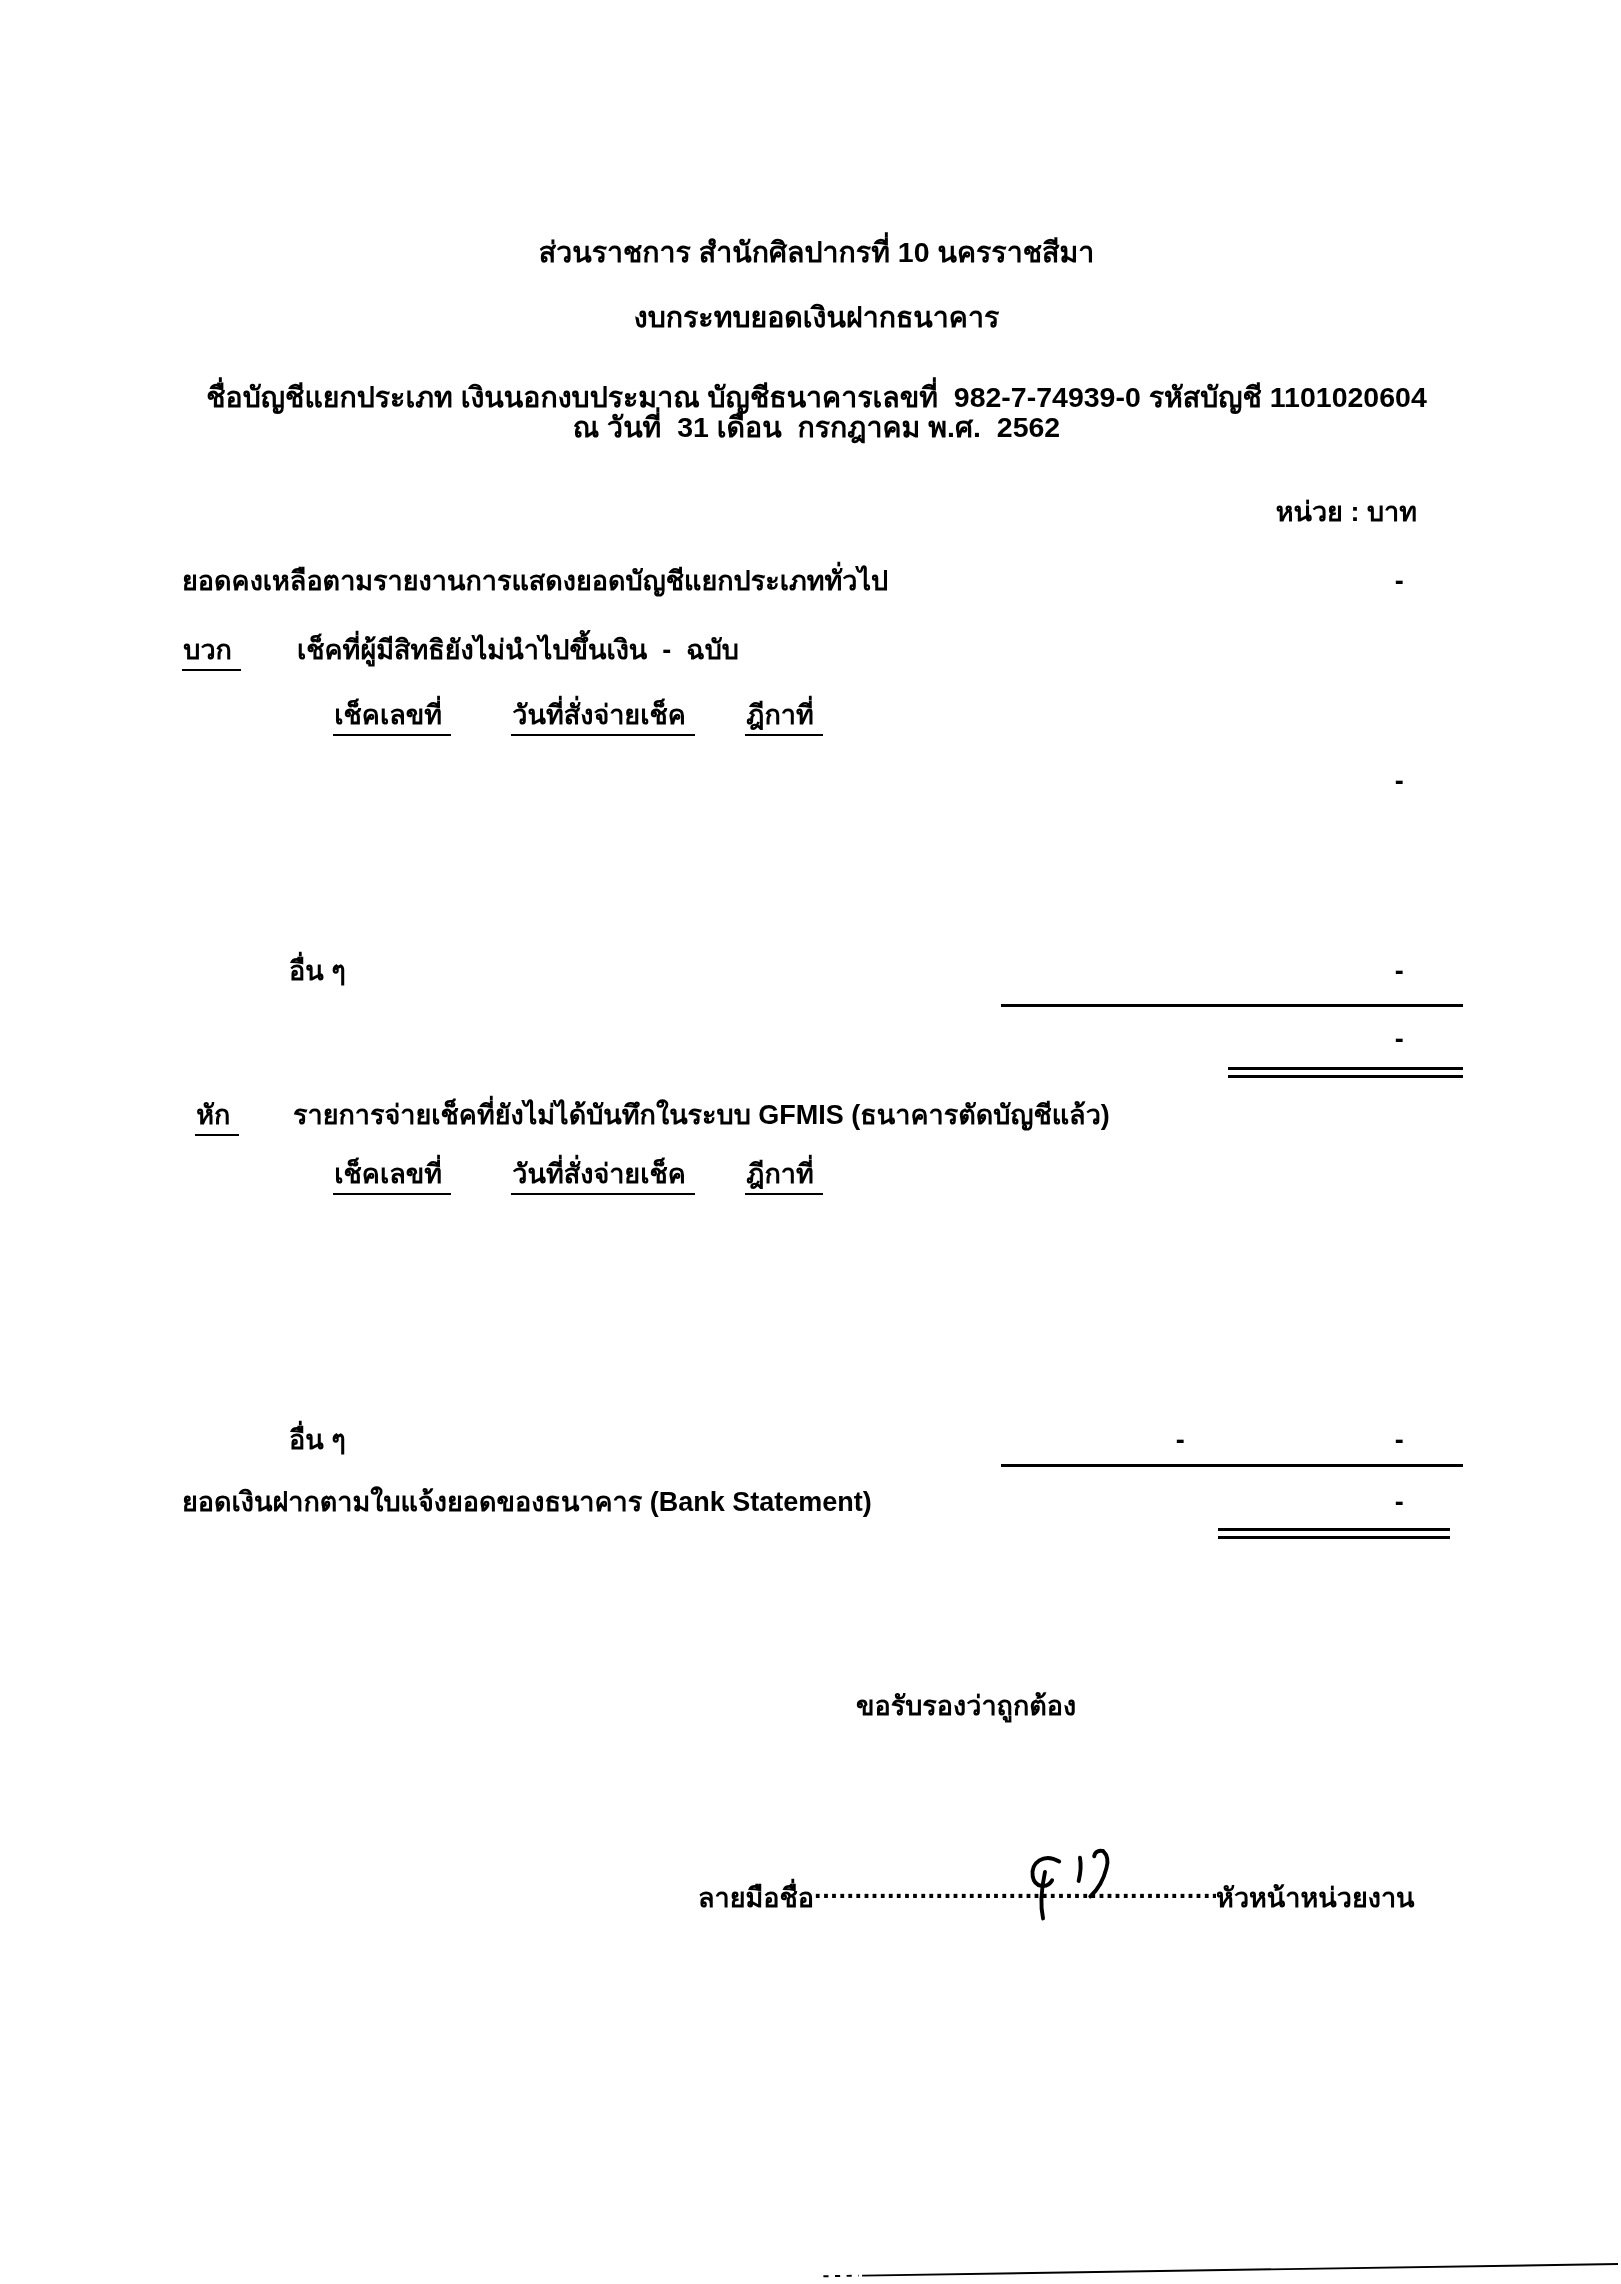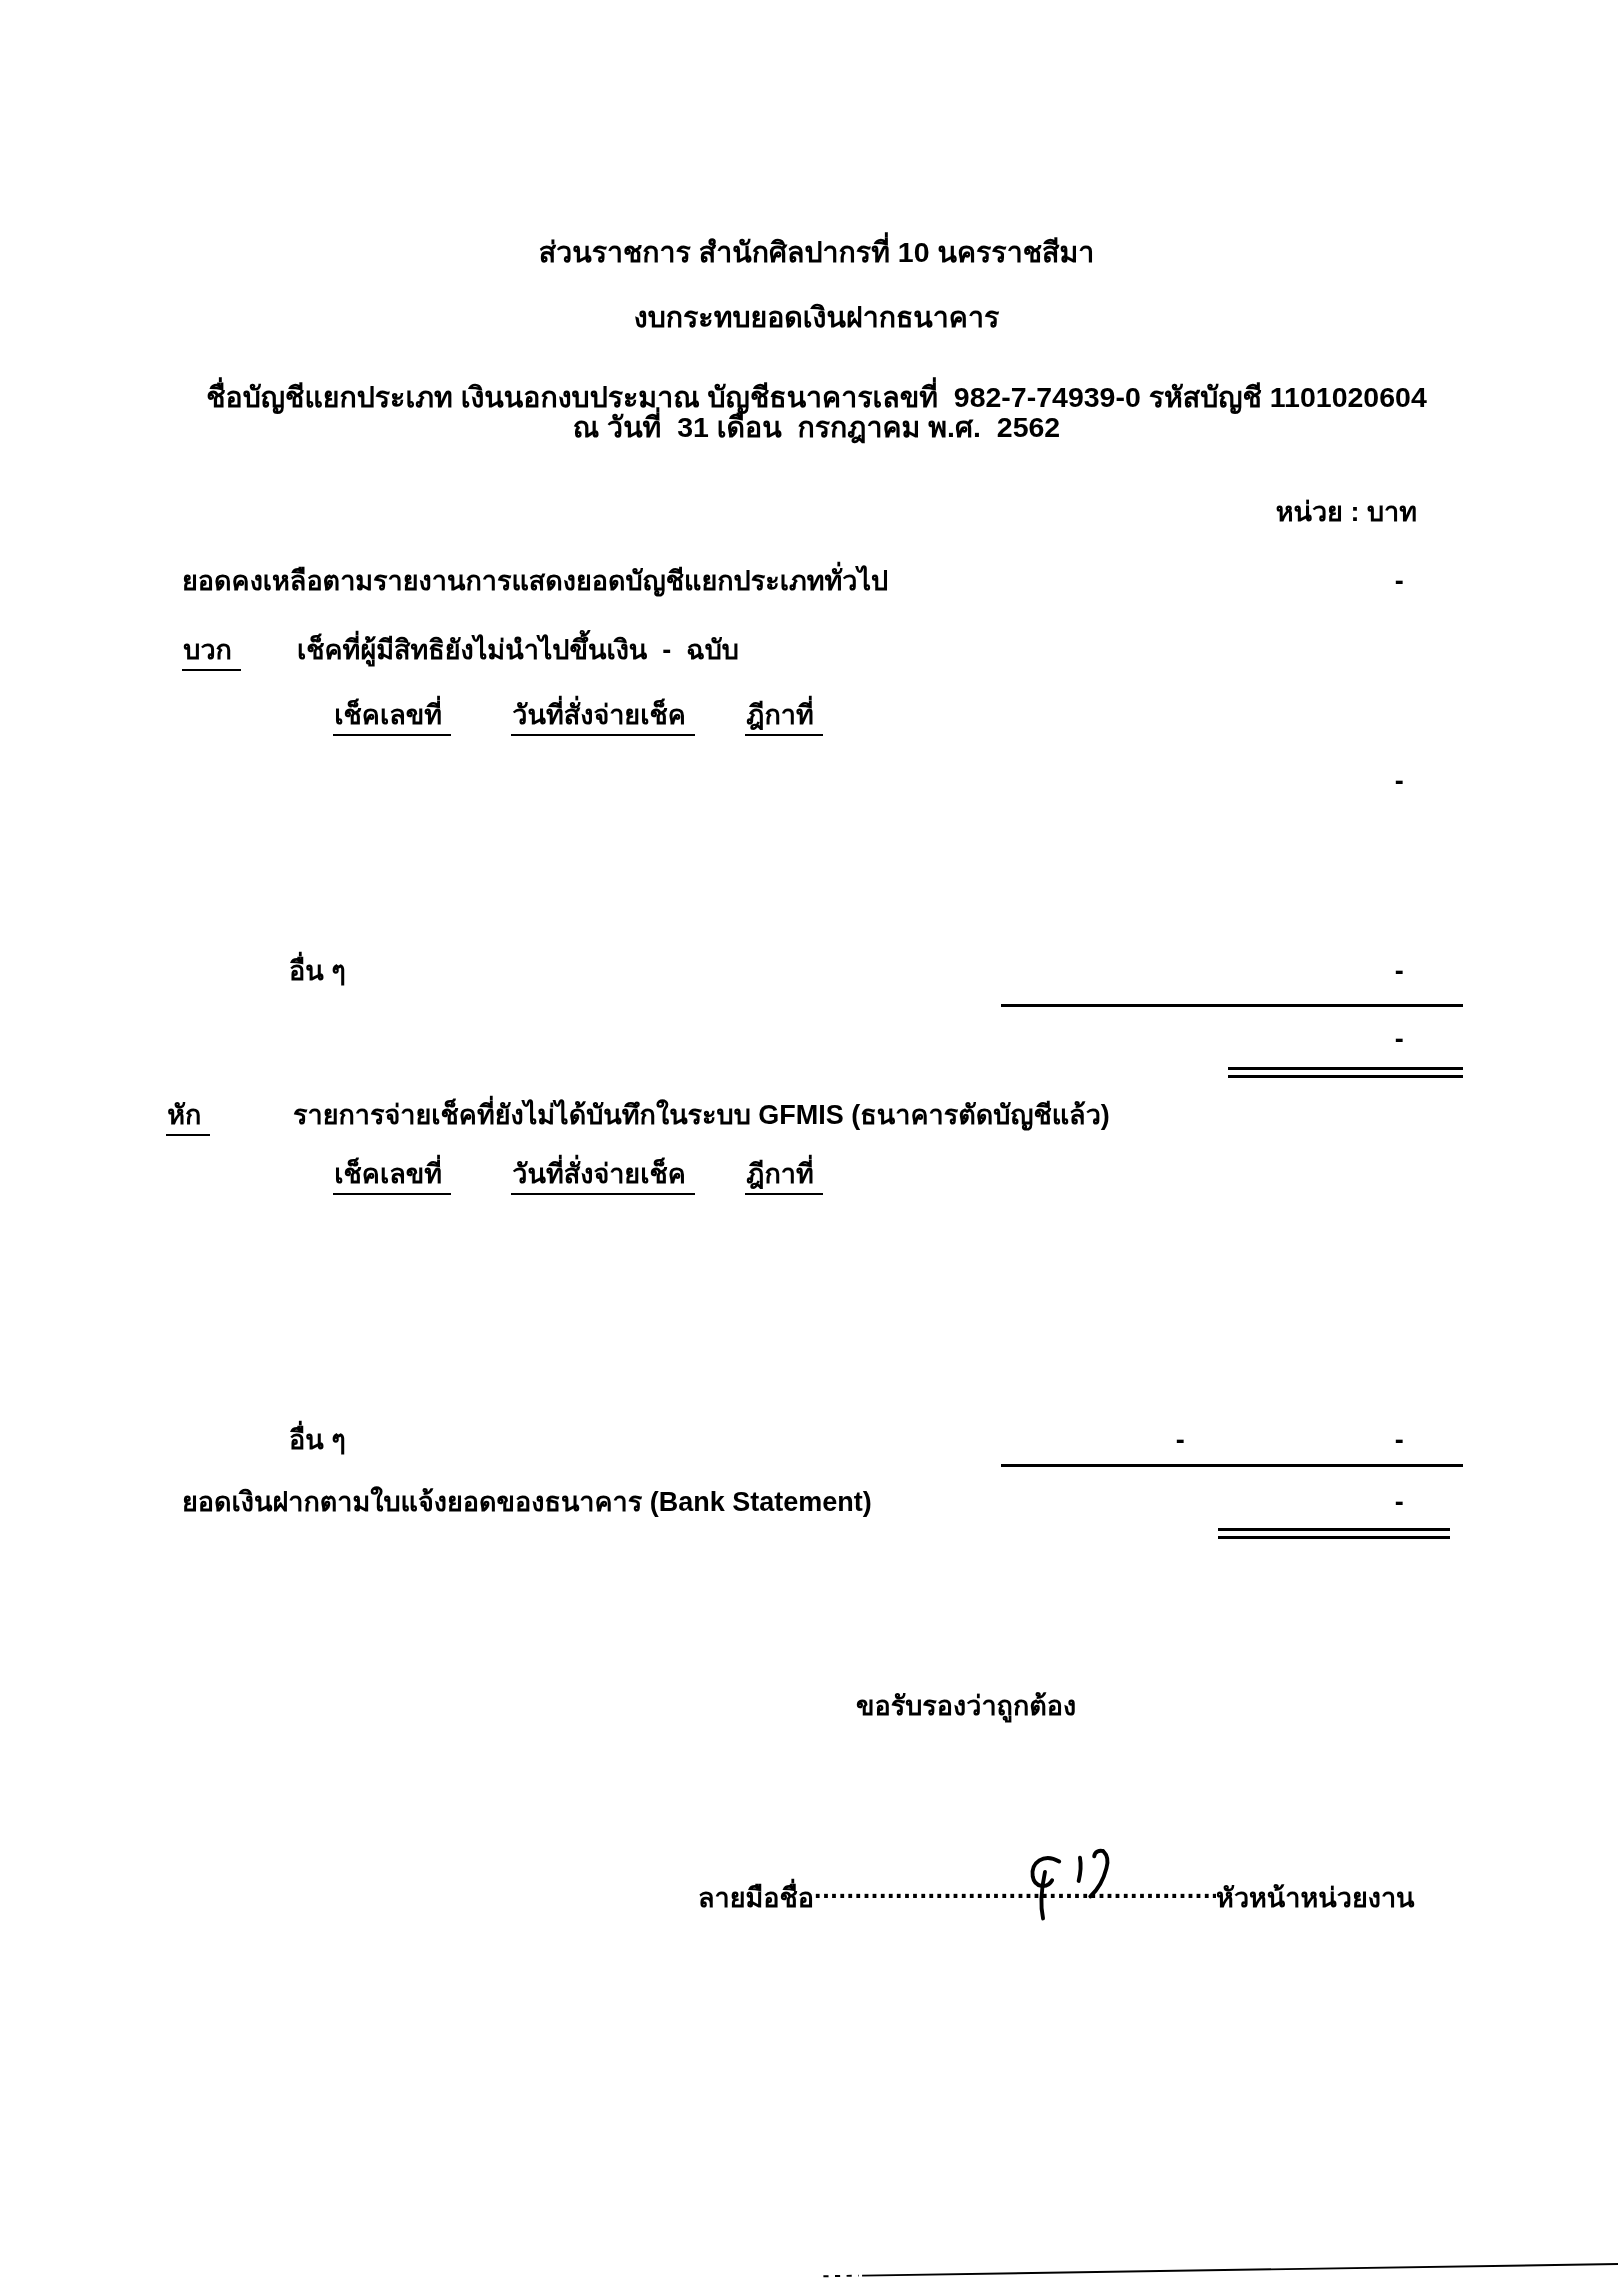--- a/index.html
+++ b/index.html
@@ -45,21 +45,21 @@
   <div class="t val" style="top:765px;left:1379px;">-</div>
 
   <div class="t" style="top:955px;left:283px;">อื่น ๆ</div>
   <div class="t val" style="top:955px;left:1379px;">-</div>
 
   <div class="rule" style="top:1004px;left:1001px;width:462px;"></div>
   <div class="t val" style="top:1023px;left:1379px;">-</div>
   <div class="rule" style="top:1067px;left:1228px;width:235px;"></div>
   <div class="rule" style="top:1075px;left:1228px;width:235px;"></div>
 
-  <div class="t" style="top:1099px;left:160px;"><span class="u">หัก</span></div>
+  <div class="t" style="top:1099px;left:189px;"><span class="u">หัก</span></div>
   <div class="t" style="top:1099px;left:287px;">รายการจ่ายเช็คที่ยังไม่ได้บันทึกในระบบ GFMIS (ธนาคารตัดบัญชีแล้ว)</div>
 
   <div class="t" style="top:1158px;left:327px;"><span class="u">เช็คเลขที่</span></div>
   <div class="t" style="top:1158px;left:505px;"><span class="u">วันที่สั่งจ่ายเช็ค</span></div>
   <div class="t" style="top:1158px;left:739px;"><span class="u">ฎีกาที่</span></div>
 
   <div class="t" style="top:1424px;left:283px;">อื่น ๆ</div>
   <div class="t val" style="top:1424px;left:1160px;">-</div>
   <div class="t val" style="top:1424px;left:1379px;">-</div>
 

